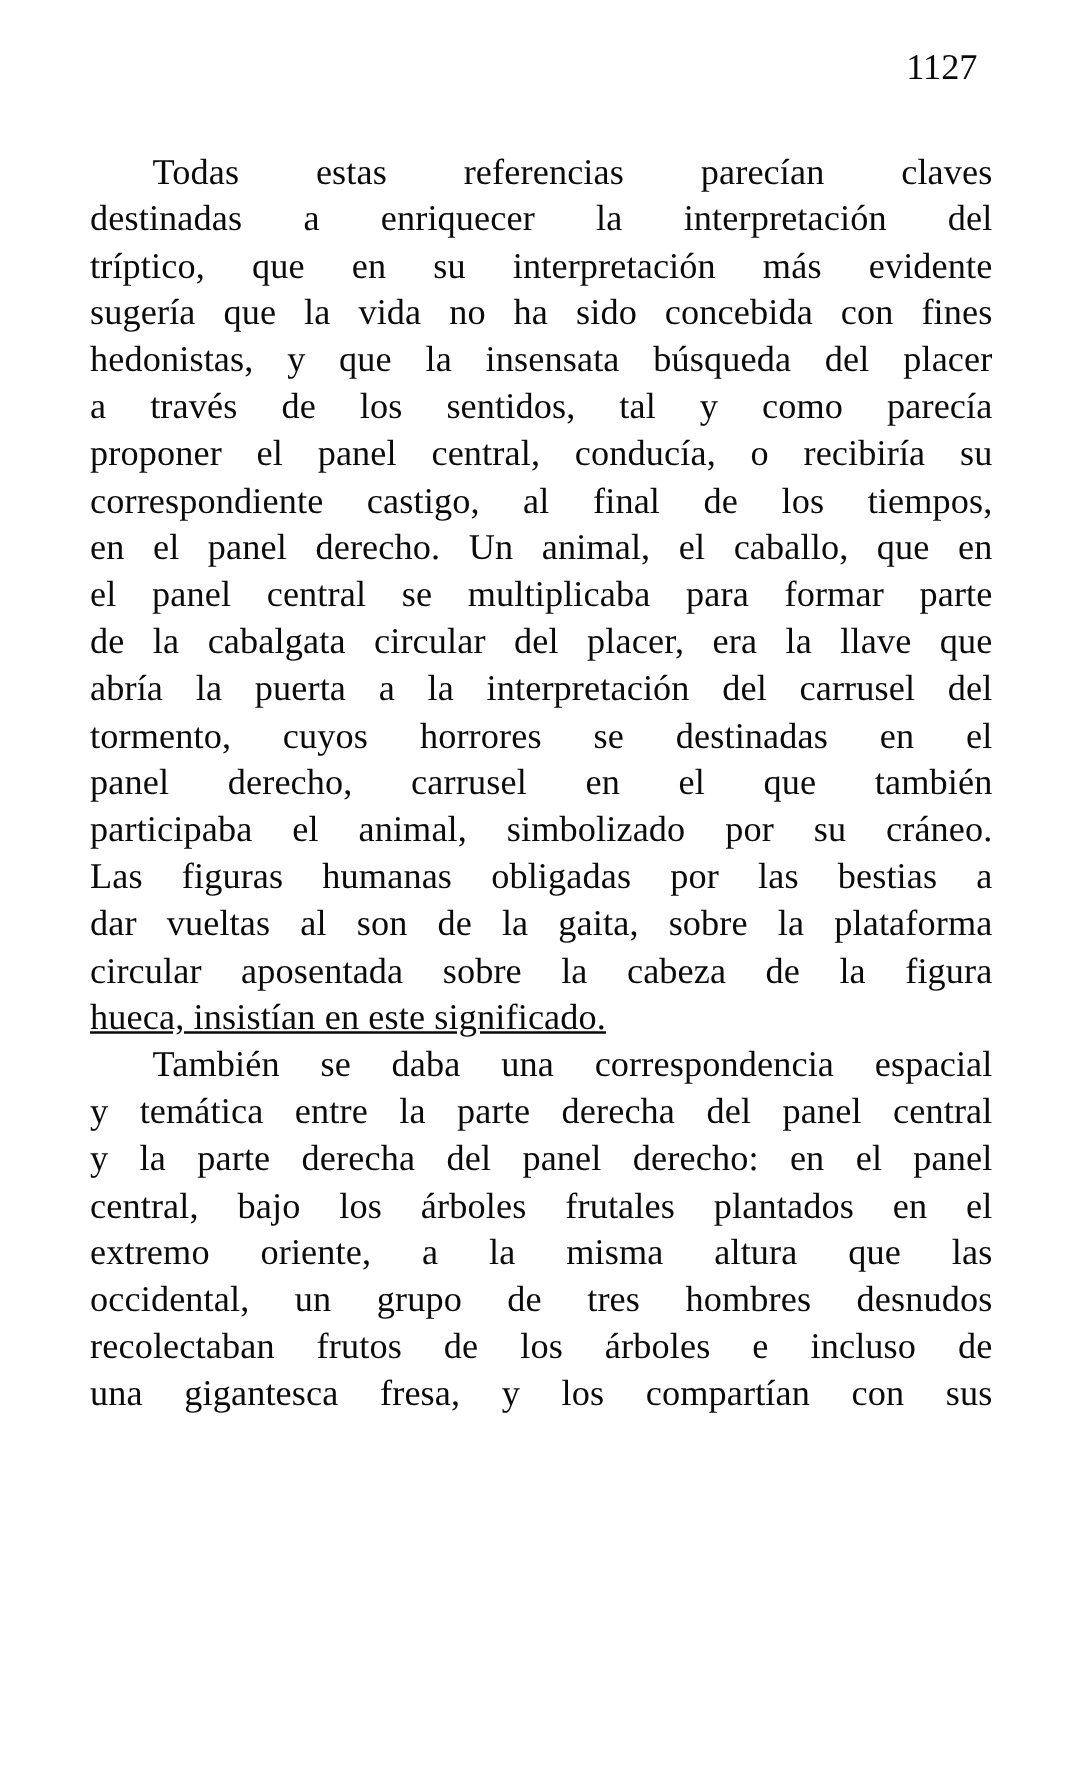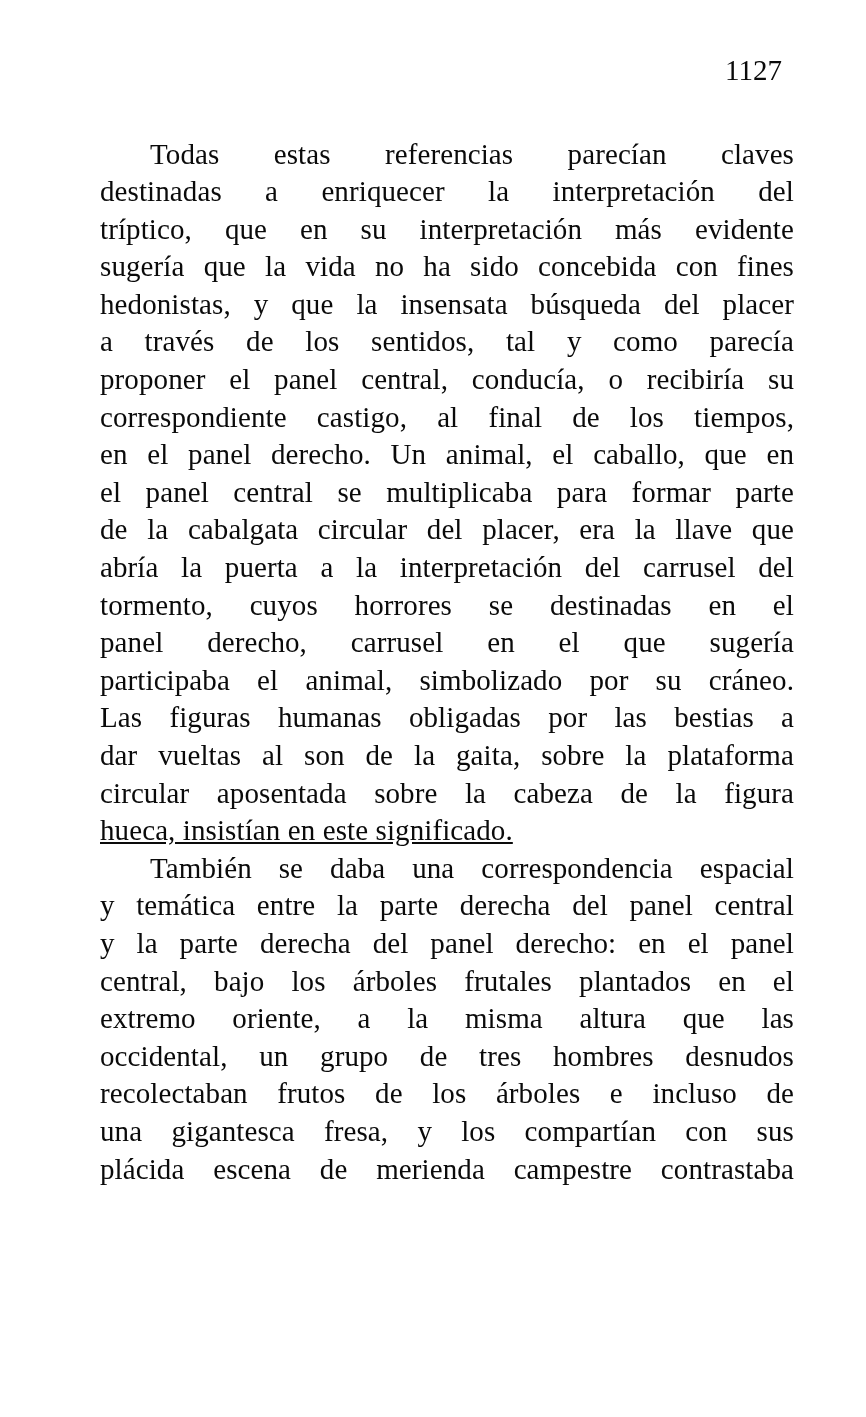--- a/index.html
+++ b/index.html
@@ -14,30 +14,29 @@
     color: #0a0a0a;
     overflow: hidden;
   }
   .book-page {
     width: 866px;
     height: 1417px;
     box-sizing: border-box;
     position: relative;
   }
   .page-number {
-    padding-top: 52px;
+    padding-top: 36px;
     padding-right: 84px;
     text-align: right;
     font-size: 29px;
     line-height: 37.5px;
   }
   .text-block {
     margin-top: 46px;
     padding: 0 72px;
-    margin-left: 28px;
   }
   .line {
     font-size: 29px;
     line-height: 37.6px;
     text-align: justify;
     text-align-last: justify;
     white-space: normal;
     letter-spacing: 0.1px;
   }
   .line.indent {
@@ -60,29 +59,28 @@
       <div class="line">sugería que la vida no ha sido concebida con fines</div>
       <div class="line">hedonistas, y que la insensata búsqueda del placer</div>
       <div class="line">a través de los sentidos, tal y como parecía</div>
       <div class="line">proponer el panel central, conducía, o recibiría su</div>
       <div class="line">correspondiente castigo, al final de los tiempos,</div>
       <div class="line">en el panel derecho. Un animal, el caballo, que en</div>
       <div class="line">el panel central se multiplicaba para formar parte</div>
       <div class="line">de la cabalgata circular del placer, era la llave que</div>
       <div class="line">abría la puerta a la interpretación del carrusel del</div>
       <div class="line">tormento, cuyos horrores se destinadas en el</div>
-      <div class="line">panel derecho, carrusel en el que sugería</div>
+      <div class="line">panel derecho, carrusel en el que también</div>
       <div class="line">participaba el animal, simbolizado por su cráneo.</div>
       <div class="line">Las figuras humanas obligadas por las bestias a</div>
       <div class="line">dar vueltas al son de la gaita, sobre la plataforma</div>
       <div class="line">circular aposentada sobre la cabeza de la figura</div>
       <div class="line no-justify-last">hueca, insistían en este significado.</div>
       <div class="line indent">También se daba una correspondencia espacial</div>
       <div class="line">y temática entre la parte derecha del panel central</div>
       <div class="line">y la parte derecha del panel derecho: en el panel</div>
       <div class="line">central, bajo los árboles frutales plantados en el</div>
       <div class="line">extremo oriente, a la misma altura que las</div>
       <div class="line">occidental, un grupo de tres hombres desnudos</div>
       <div class="line">recolectaban frutos de los árboles e incluso de</div>
       <div class="line">una gigantesca fresa, y los compartían con sus</div>
-      <div class="line">plácida escena de merienda campestre contrastaba</div>
     </div>
 </div>
 
 </body></html>

